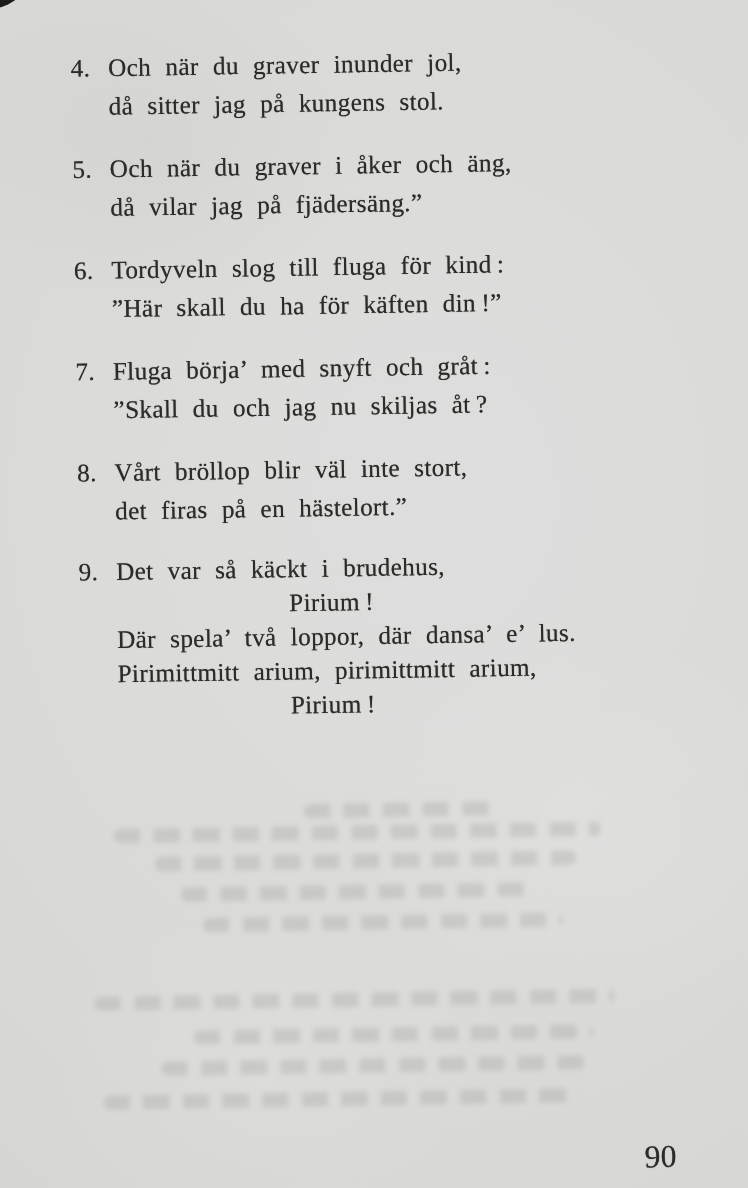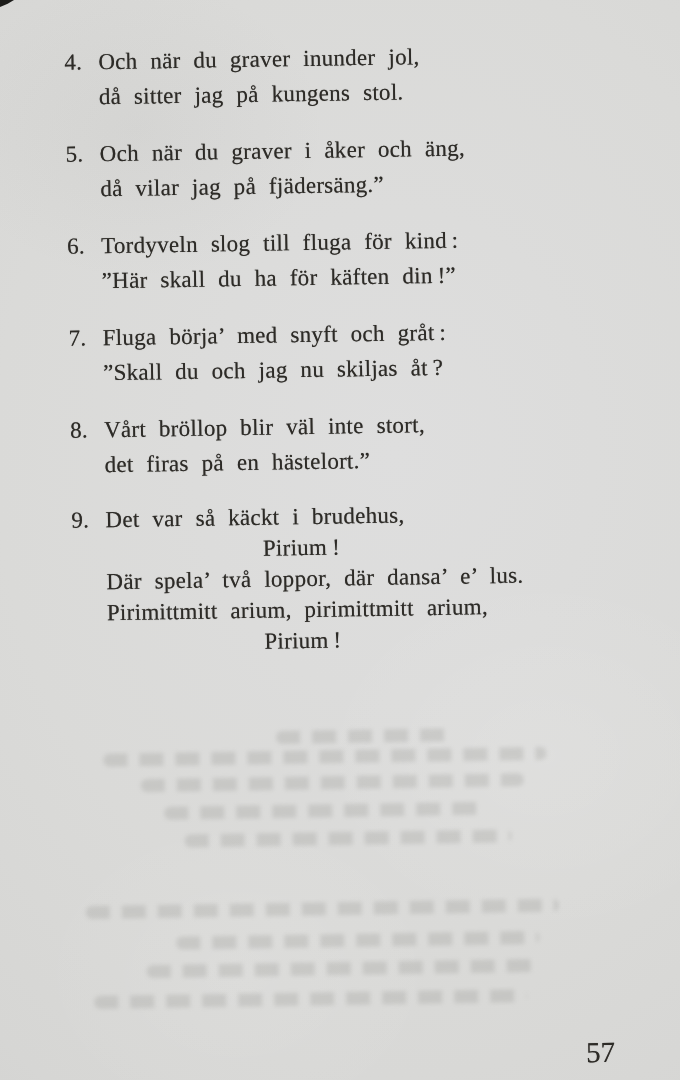--- a/index.html
+++ b/index.html
@@ -158,15 +158,15 @@
     <div class="gline" style="left:100px; top:750px; width:443px;"></div>
     <div class="gline" style="left:137px; top:776px; width:383px;"></div>
     <div class="gline" style="left:160px; top:804px; width:317px;"></div>
     <div class="gline" style="left:180px; top:832px; width:327px;"></div>
     <div class="gline" style="left:80px;  top:902px; width:473px;"></div>
     <div class="gline" style="left:170px; top:934px; width:363px;"></div>
     <div class="gline" style="left:140px; top:962px; width:387px;"></div>
     <div class="gline" style="left:87px;  top:992px; width:433px;"></div>
   </div>
 
-  <div class="pagenum">57</div>
+  <div class="pagenum">90</div>
 
 </div>
 
 </body></html>

